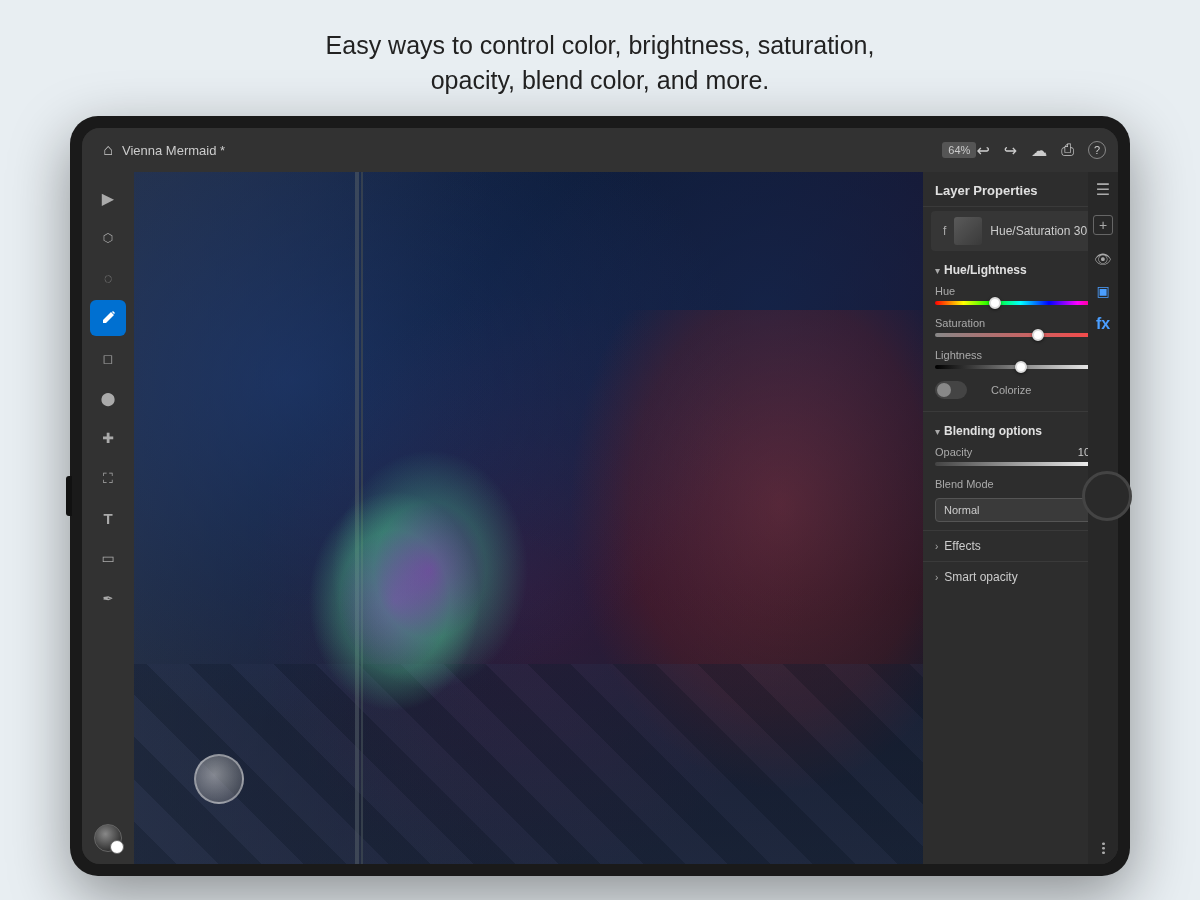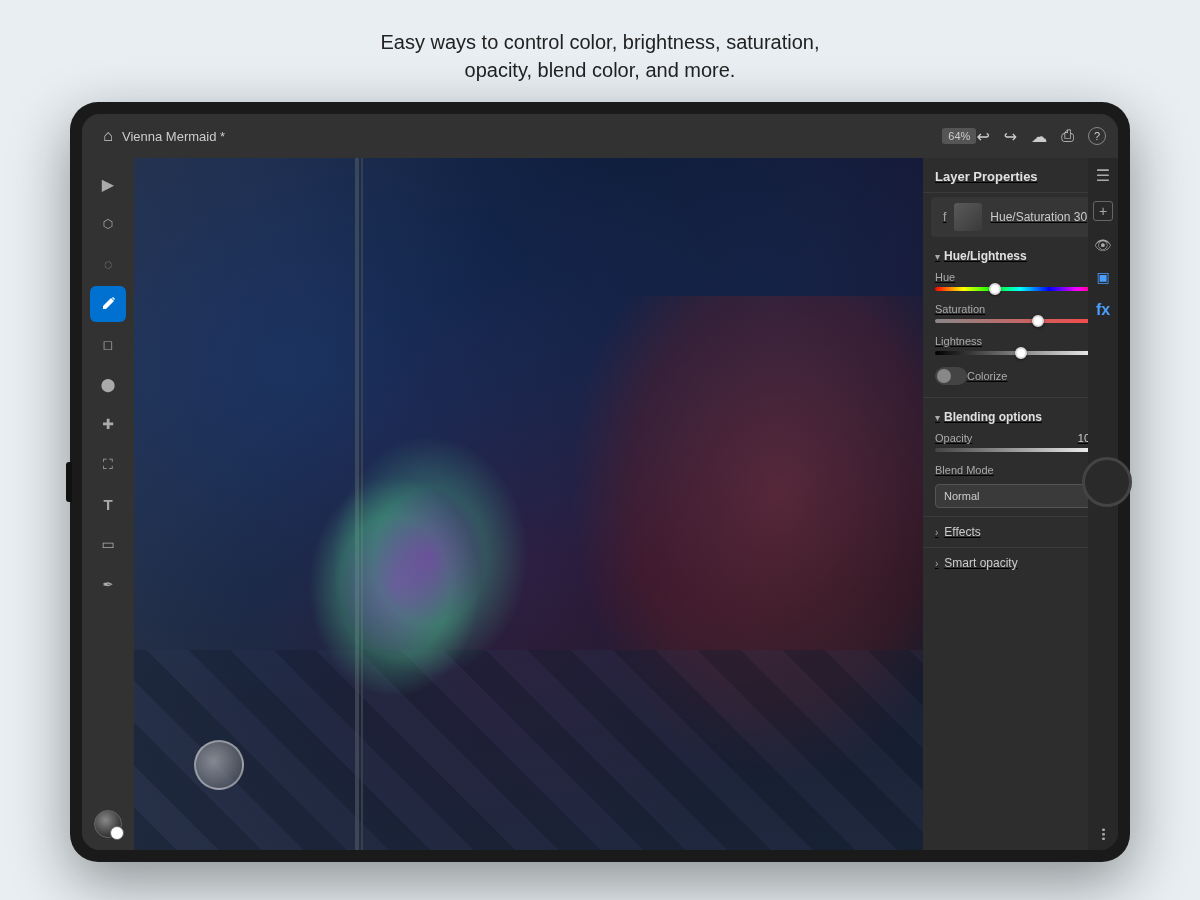--- a/index.html
+++ b/index.html
@@ -10,21 +10,21 @@
       font-family: -apple-system, BlinkMacSystemFont, 'Segoe UI', sans-serif;
       overflow: hidden;
       display: flex;
       flex-direction: column;
       align-items: center;
     }
 
     
     .tagline {
       text-align: center;
-      font-size: 20px;
+      font-size: 25px;
       font-weight: 300;
       color: #222;
       padding: 28px 20px 18px;
       line-height: 1.4;
     }
 
     
     .tablet-frame {
       width: 1060px;
       height: 760px;
@@ -225,21 +225,20 @@
 
     
     .right-panel {
       width: 210px;
       background: #2d2d2d;
       display: flex;
       flex-direction: column;
       flex-shrink: 0;
       overflow-y: auto;
       overflow-x: hidden;
-      text-decoration: underline;
     }
 
     .right-panel::-webkit-scrollbar { width: 4px; }
     .right-panel::-webkit-scrollbar-track { background: #2d2d2d; }
     .right-panel::-webkit-scrollbar-thumb { background: #555; border-radius: 2px; }
 
     .panel-header {
       padding: 10px 12px 8px;
       display: flex;
       align-items: center;
@@ -359,21 +358,21 @@
       top: -4px;
       transform: translateX(-50%);
       box-shadow: 0 1px 3px rgba(0,0,0,0.5);
     }
 
     
     .toggle-row {
       display: flex;
       align-items: center;
       padding: 4px 12px 8px;
-      gap: 0;
+      gap: 24px;
     }
 
     .toggle-switch {
       width: 32px;
       height: 18px;
       background: #444;
       border-radius: 9px;
       position: relative;
       cursor: pointer;
     }

